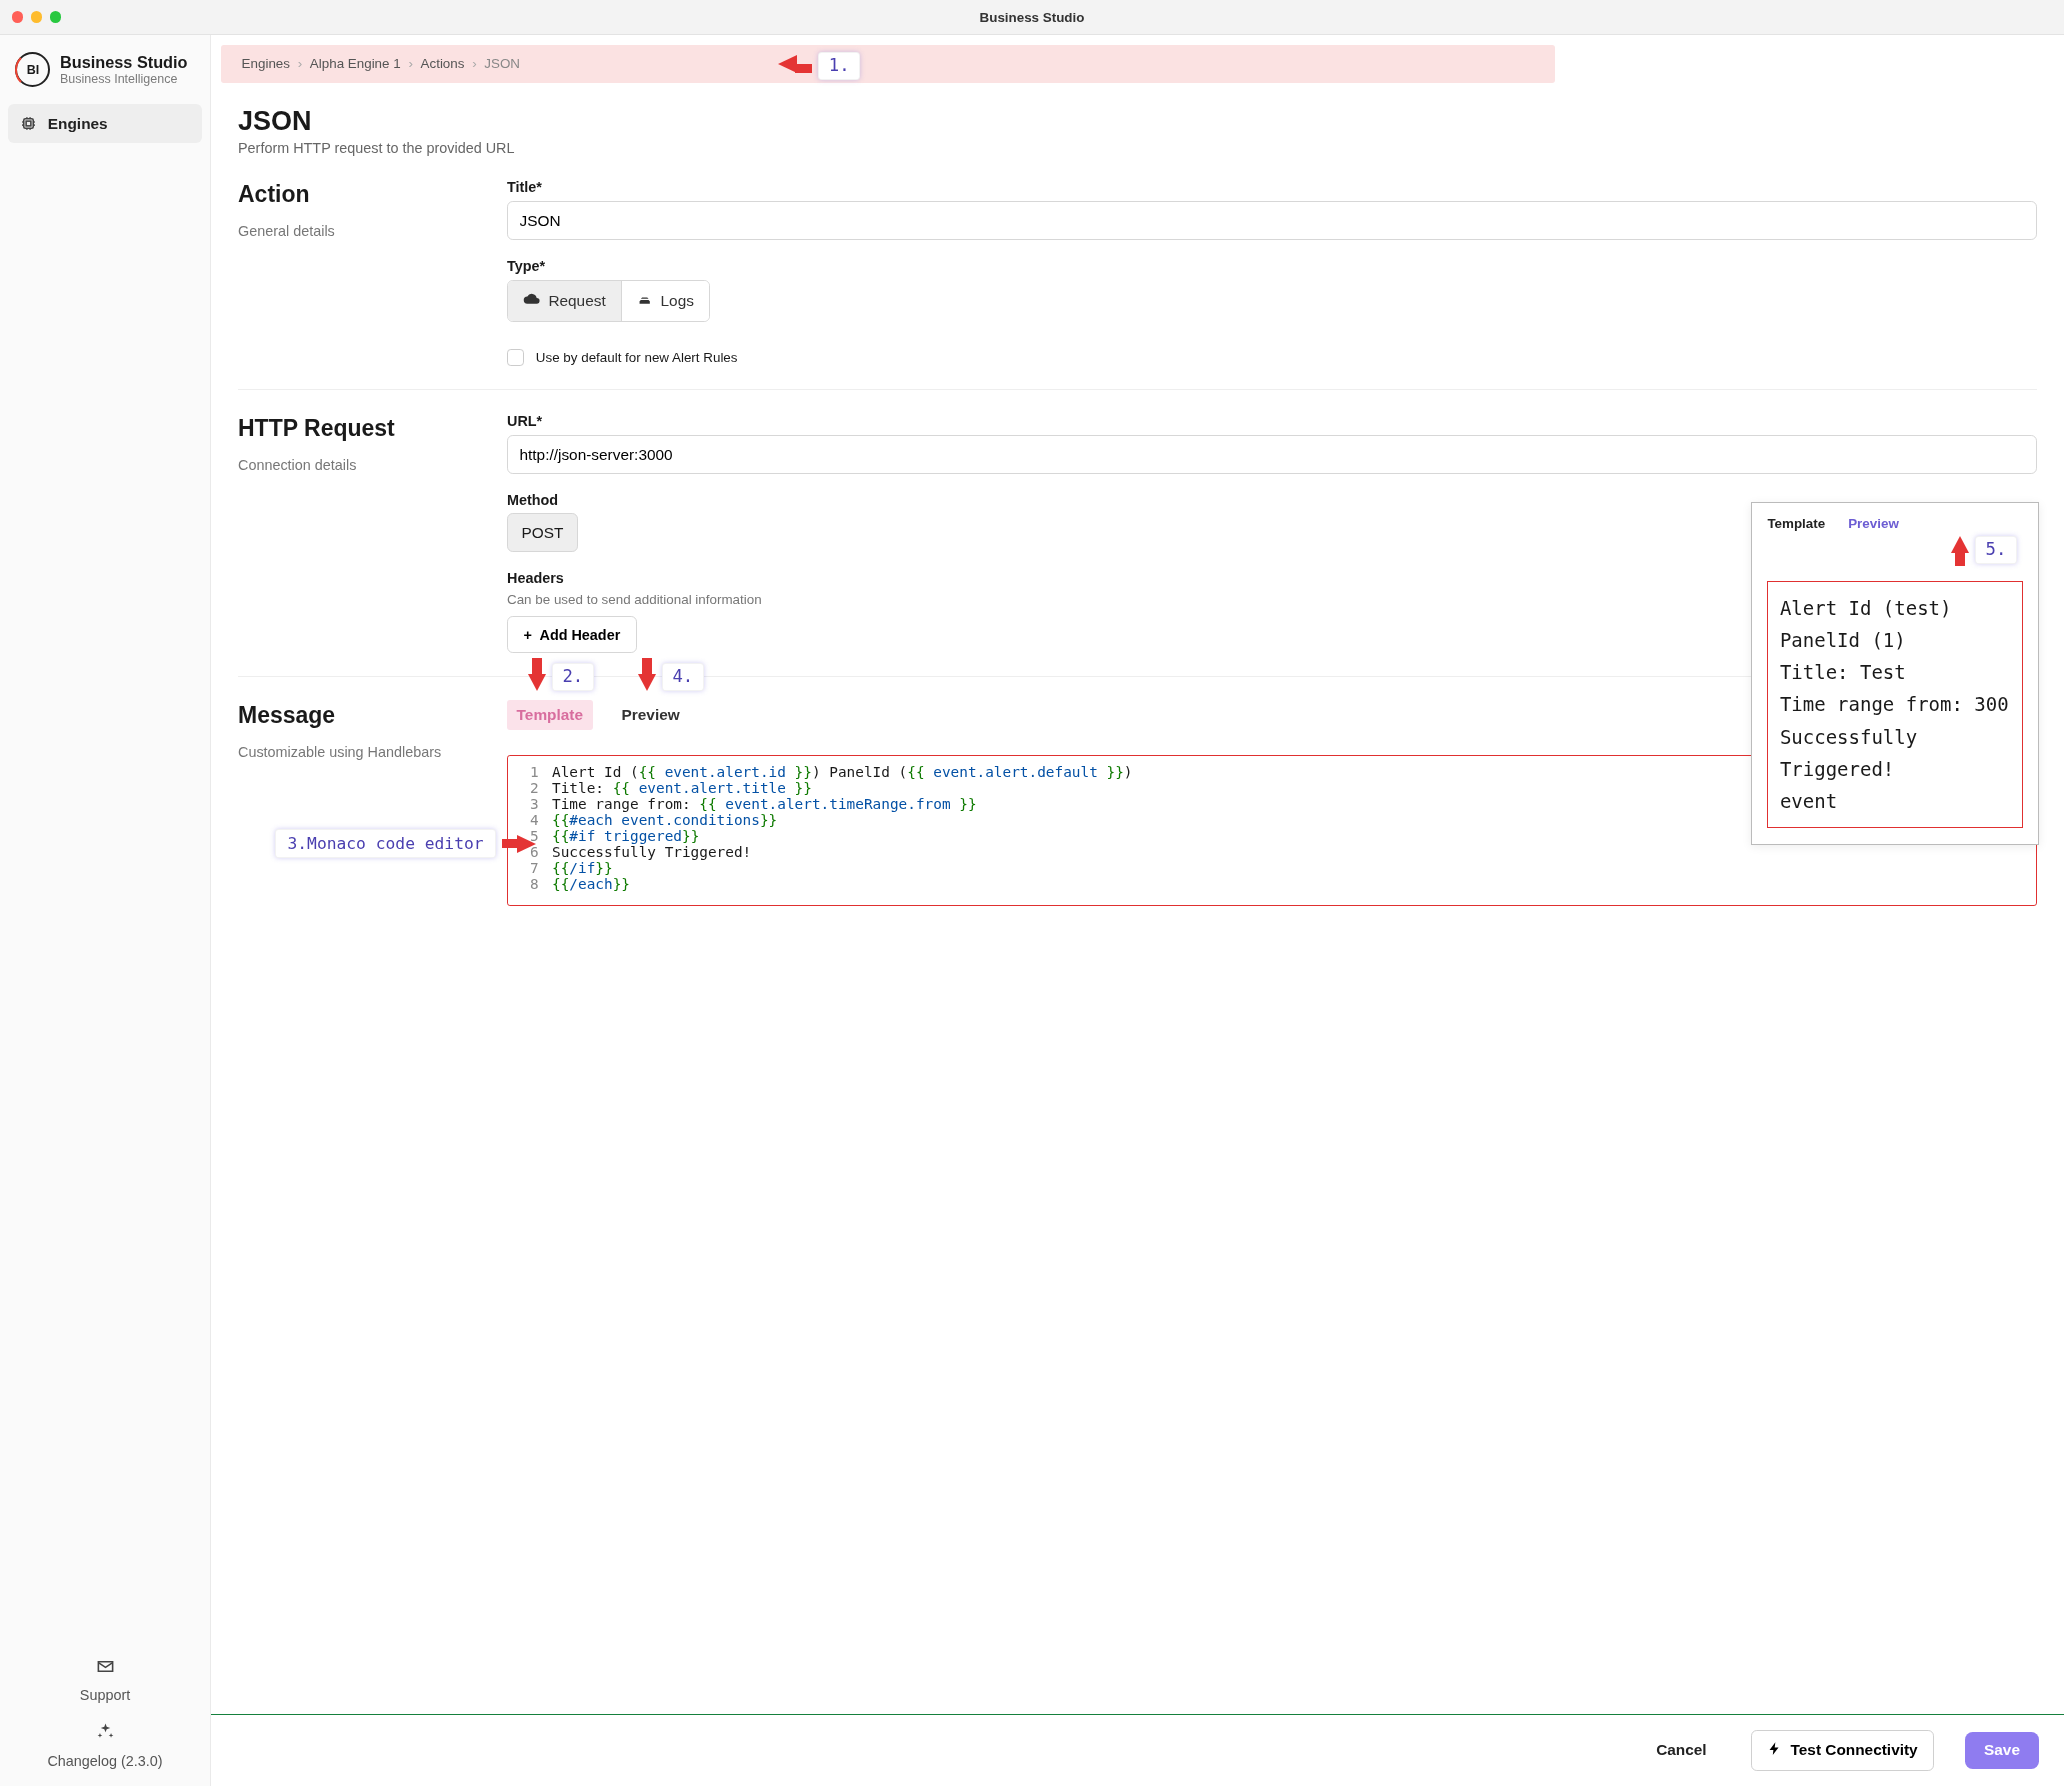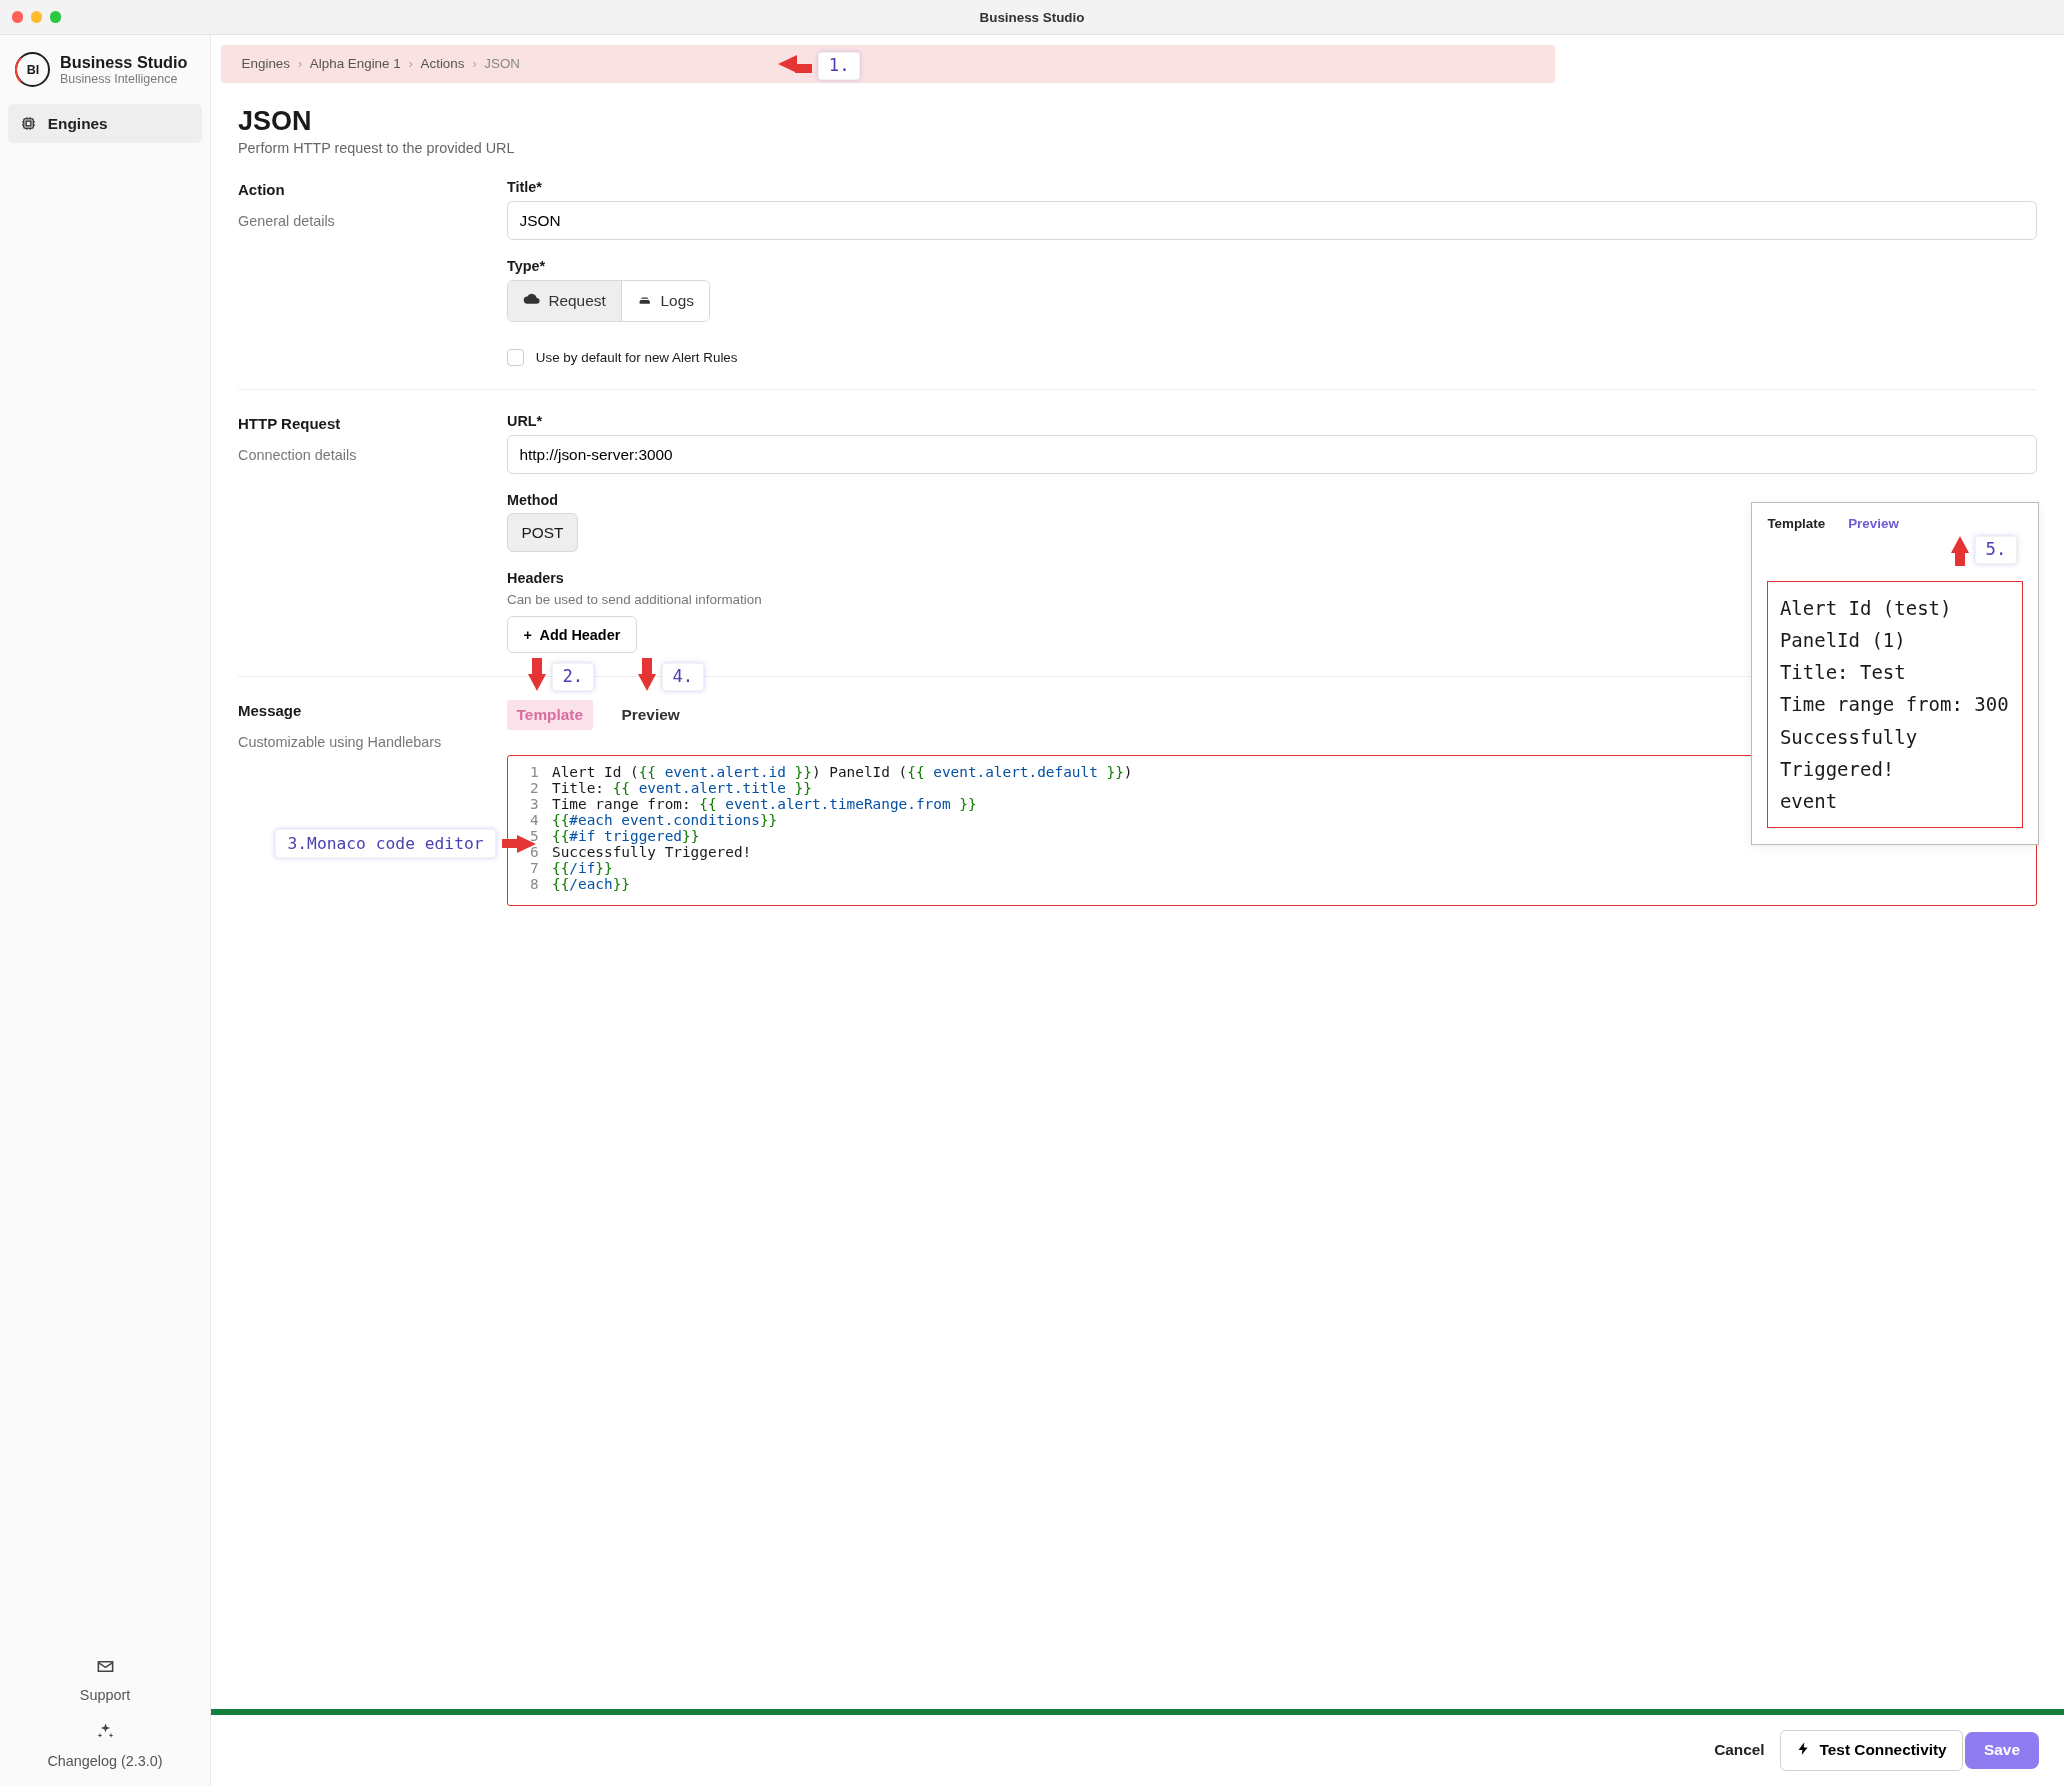--- a/index.html
+++ b/index.html
@@ -80,21 +80,21 @@
 .breadcrumb .crumb.last { color:#888; }
 .breadcrumb .sep { color:#aaa; }
 
 .content { padding: 15.4px 27px 96px 27px; }
 .page-title { font-size:27px; font-weight:700; margin-top:7.7px; }
 .page-sub { color:#666; margin-top:3.8px; font-size:14.4px; }
 
 .section { display:flex; gap:29px; padding:23px 0; border-bottom:1px solid #eee; }
 .section:last-of-type { border-bottom:none; }
 .section-left { width:240px; flex-shrink:0; padding-top:1.9px; }
-.section-left h2 { font-size:15px; font-weight:700; }
+.section-left h2 { font-size:23px; font-weight:700; }
 .section-left .sub { color:#777; margin-top:15px; font-size:14.4px; }
 .section-right { flex:1; display:flex; flex-direction:column; gap:17.3px; }
 
 .field-label { font-weight:600; font-size:14.4px; margin-bottom:5.8px; display:block; }
 .text-input {
   width:100%; padding:9.6px 11.5px; border:1px solid #d7d7d7; border-radius:5.8px;
   font-size:15.4px; background:#fff;
 }
 .btn-group { display:flex; border:1px solid #d7d7d7; border-radius:5.8px; overflow:hidden; width:fit-content;}
 .btn-group button {
@@ -141,22 +141,22 @@
 .preview-tabs .pt-template { color:#222; }
 .preview-tabs .pt-preview { color:#6c5dd3; }
 .preview-body {
   border:1.4px solid #e03030; padding:9.6px 11.5px;
   font-family: Menlo, Monaco, monospace; font-size:19px; line-height:1.7;
   white-space:pre-line;
 }
 
 .footer {
   position:fixed; bottom:0; left:211px; right:0; background:#fff;
-  padding:15.4px 25px; display:flex; justify-content:flex-end; gap:2px; align-items:center;
-  border-top:6px solid #15803d;
+  padding:15.4px 25px; display:flex; justify-content:flex-end; gap:31px; align-items:center;
+  border-top:1px solid #15803d;
 }
 .btn-plain { background:none; border:none; font-size:15.4px; font-weight:600; color:#222; cursor:pointer; padding:7.7px 13.4px;}
 .btn-outline { background:#fff; border:1px solid #d0d0d0; border-radius:5.8px; padding:9.6px 15.4px; font-weight:600; font-size:15.4px; display:flex; gap:7.7px; align-items:center;}
 .btn-primary { background:#8f7cf0; color:#fff; border:none; border-radius:7.7px; padding:9.6px 19px; font-weight:700; font-size:15.4px; }
 
 
 .callout {
   position:absolute; display:flex; align-items:center; gap:5.8px;
   font-family: Menlo, monospace; font-size:17.3px; color:#4a3fb0;
 }

